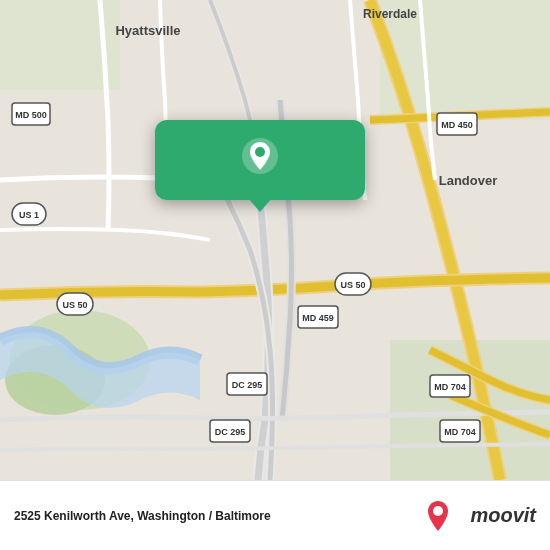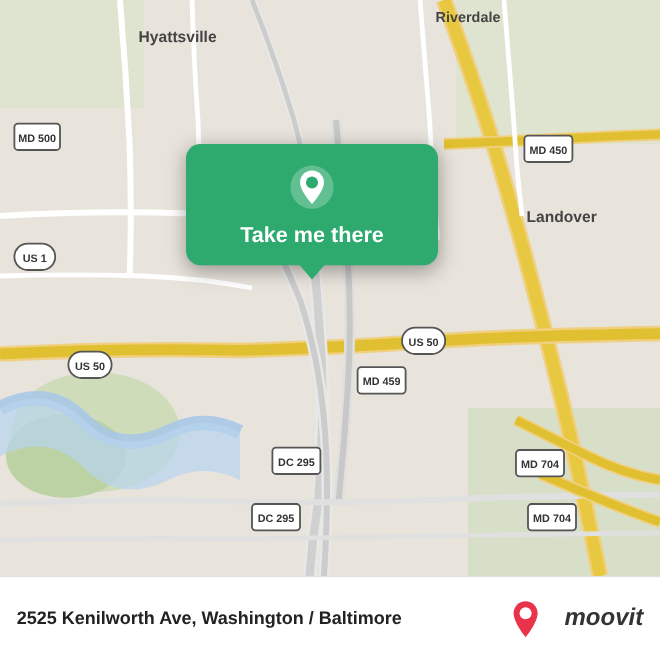--- a/index.html
+++ b/index.html
@@ -81,21 +81,21 @@
       padding: 0 14px;
       border-top: 1px solid #e0e0e0;
     }
 
     #address-block {
       display: flex;
       flex-direction: column;
     }
 
     #address-text {
-      font-size: 15px;
+      font-size: 12px;
       font-weight: 600;
       color: #222;
     }
 
     #attribution-text {
       font-size: 10px;
       color: #888;
       position: absolute;
       bottom: 72px;
       left: 6px;
@@ -211,21 +211,20 @@
   </svg>
 
 
   <div id="popup-card">
 
     <svg id="pin-icon" viewBox="0 0 40 40" xmlns="http://www.w3.org/2000/svg">
       <circle cx="20" cy="20" r="18" fill="rgba(255,255,255,0.25)"></circle>
       <path d="M20,6 C14.48,6 10,10.48 10,16 C10,23 20,34 20,34 C20,34 30,23 30,16 C30,10.48 25.52,6 20,6 Z" fill="#fff"></path>
       <circle cx="20" cy="16" r="5" fill="#2eaa6e"></circle>
     </svg>
-    <span id="popup-label">Take me there</span>
   </div>
 </div>
 
 <div id="bottom-bar">
   <div id="address-block">
     <span id="address-text">2525 Kenilworth Ave, Washington / Baltimore</span>
   </div>
   <div id="moovit-logo">
 
     <svg id="moovit-pin" viewBox="0 0 28 34" xmlns="http://www.w3.org/2000/svg">

